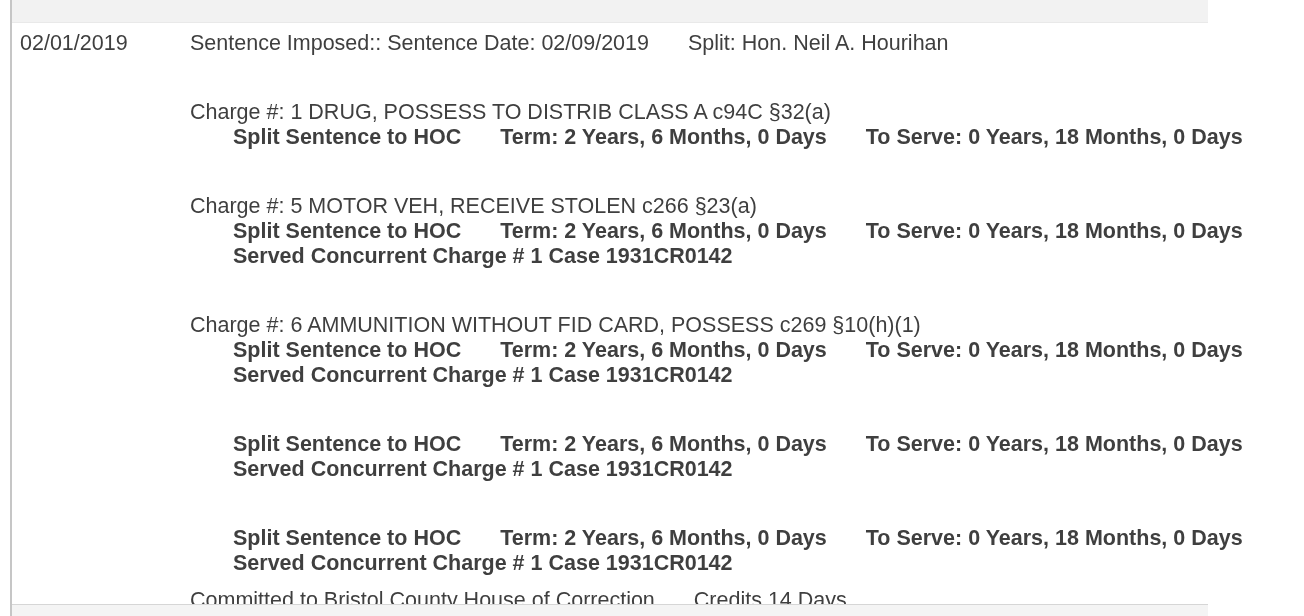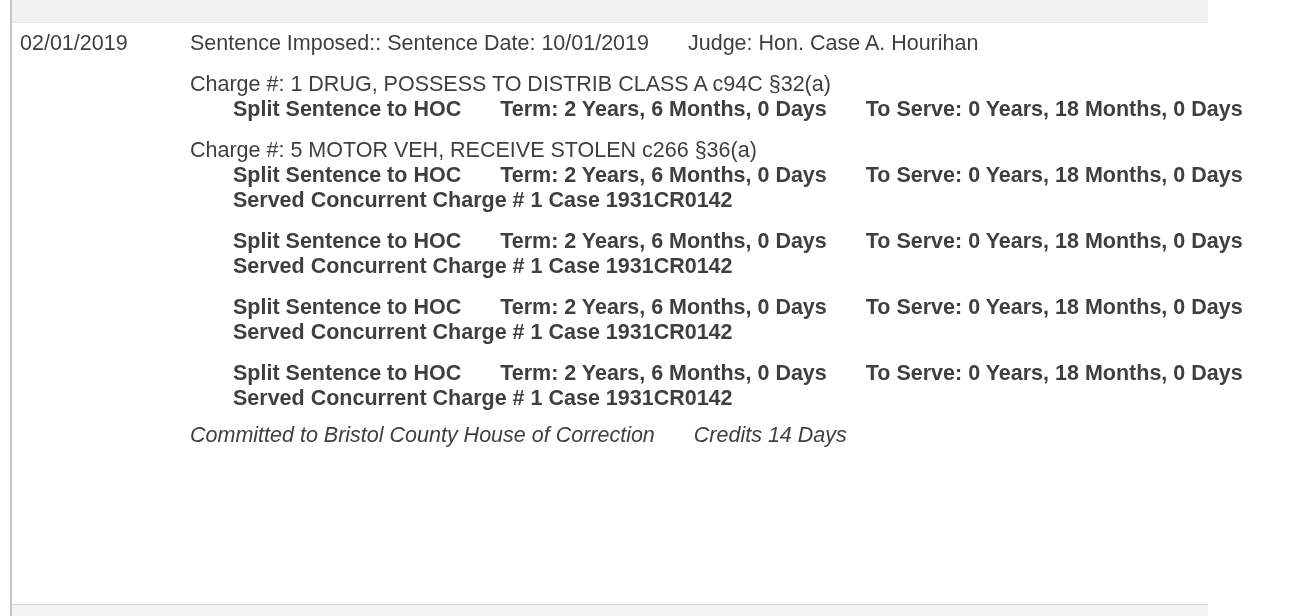--- a/index.html
+++ b/index.html
@@ -44,61 +44,62 @@
     padding: 7px 0 0 8px;
     white-space: nowrap;
   }
   .body-cell {
     flex: 1 1 auto;
     padding-top: 7px;
     min-width: 0;
   }
   .line { white-space: nowrap; }
   .indent { padding-left: 43px; font-weight: bold; }
-  .charge-block { margin-top: 16px; }
-  .footer-line { margin-top: 12px; font-style: italic; }
+  .charge-block { margin-top: 44px; }
+  .footer-line { margin-top: 12px; }
   .seg { display: inline-block; }
   .seg + .seg { margin-left: 33px; }
 </style>
 </head>
 <body>
 
 <div class="screen">
   <div class="table-edge"></div>
   <div class="prev-row-shade"></div>
 
   <div class="entry">
     <div class="date-cell">02/01/2019</div>
 
     <div class="body-cell">
       <div class="line">
-        <span class="seg">Sentence Imposed:: Sentence Date: 10/01/2019</span>
-        <span class="seg">Judge: Hon. Case A. Hourihan</span>
+        <span class="seg">Sentence Imposed:: Sentence Date: 02/09/2019</span>
+        <span class="seg">Split: Hon. Neil A. Hourihan</span>
       </div>
 
       <div class="charge-block">
         <div class="line">Charge #: 1 DRUG, POSSESS TO DISTRIB CLASS A c94C §32(a)</div>
         <div class="line indent">
           <span class="seg">Split Sentence to HOC</span>
           <span class="seg">Term: 2 Years, 6 Months, 0 Days</span>
           <span class="seg">To Serve: 0 Years, 18 Months, 0 Days</span>
         </div>
       </div>
 
       <div class="charge-block">
-        <div class="line">Charge #: 5 MOTOR VEH, RECEIVE STOLEN c266 §36(a)</div>
+        <div class="line">Charge #: 5 MOTOR VEH, RECEIVE STOLEN c266 §23(a)</div>
         <div class="line indent">
           <span class="seg">Split Sentence to HOC</span>
           <span class="seg">Term: 2 Years, 6 Months, 0 Days</span>
           <span class="seg">To Serve: 0 Years, 18 Months, 0 Days</span>
         </div>
         <div class="line indent">Served Concurrent Charge # 1 Case 1931CR0142</div>
       </div>
 
       <div class="charge-block">
+        <div class="line">Charge #: 6 AMMUNITION WITHOUT FID CARD, POSSESS c269 §10(h)(1)</div>
         <div class="line indent">
           <span class="seg">Split Sentence to HOC</span>
           <span class="seg">Term: 2 Years, 6 Months, 0 Days</span>
           <span class="seg">To Serve: 0 Years, 18 Months, 0 Days</span>
         </div>
         <div class="line indent">Served Concurrent Charge # 1 Case 1931CR0142</div>
       </div>
 
       <div class="charge-block">
         <div class="line indent">

